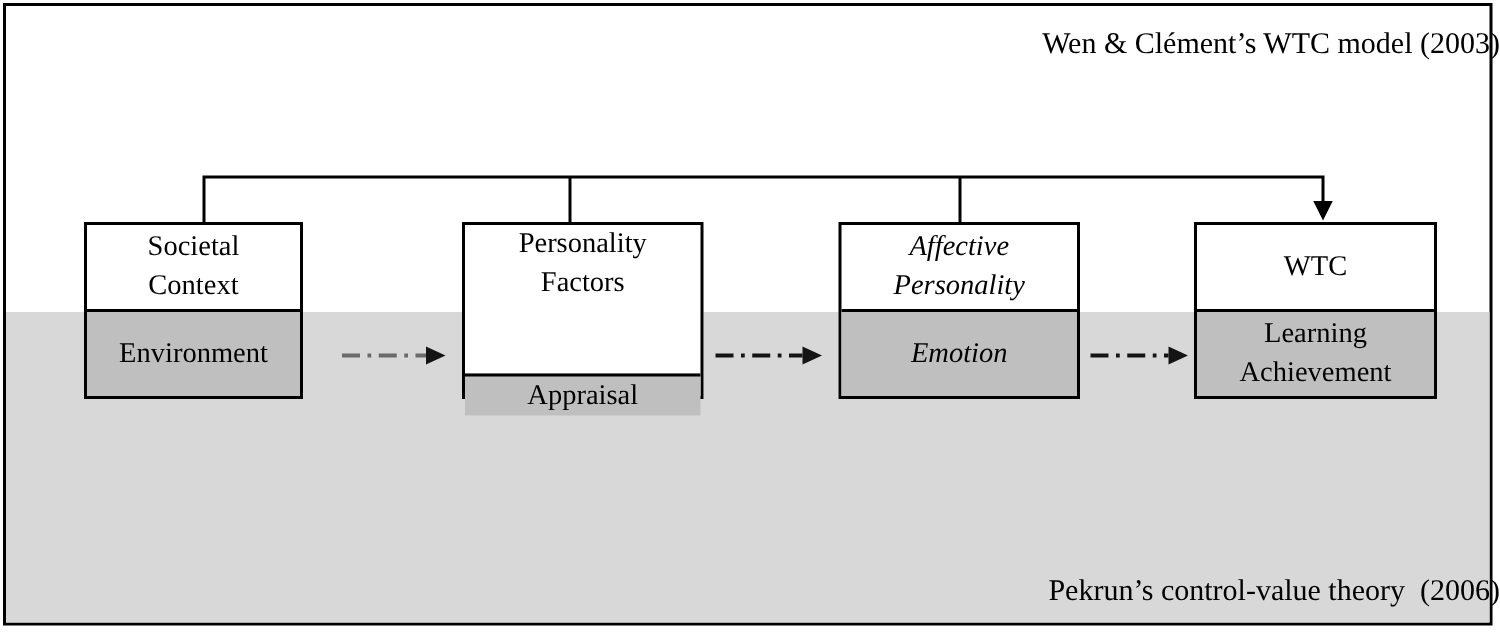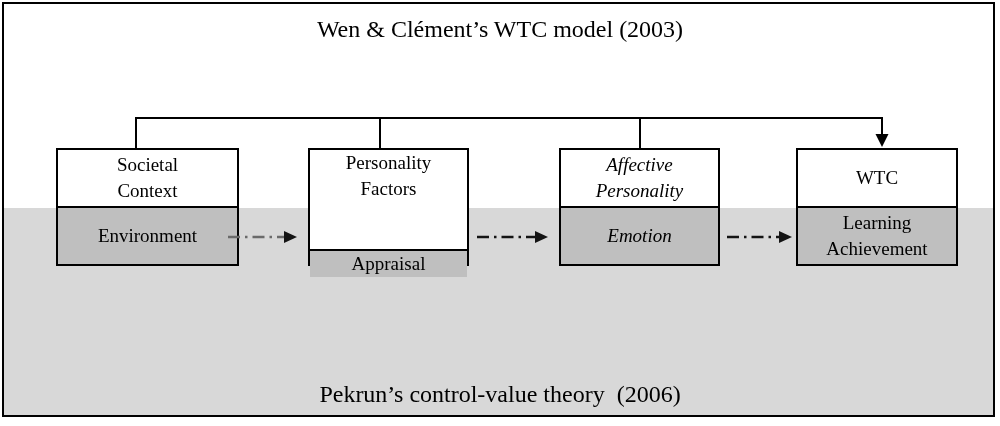--- a/index.html
+++ b/index.html
@@ -22,22 +22,22 @@
   }
   .lower-band {
     position: absolute;
     left: 4px; top: 208px;
     width: 989px; height: 207px;
     background: #d8d8d8;
   }
   .title {
     position: absolute;
     left: 0; right: 0;
-    text-align: center;
-    font-size: 24px;
+    text-align: right;
+    font-size: 20px;
     line-height: 26px;
     white-space: pre;
   }
   .title.top-title    { top: 16px; }
   .title.bottom-title { top: 381px; }
   .model-box {
     position: absolute;
     top: 148px;
     height: 118px;
     box-sizing: border-box;
@@ -72,21 +72,21 @@
 
 <div class="stage">
 
   <div class="frame"></div>
   <div class="lower-band"></div>
 
   <div class="title top-title">Wen &amp; Clément’s WTC model (2003)</div>
 
   <div class="title bottom-title">Pekrun’s control-value theory  (2006)</div>
 
-  <div class="model-box" style="left:56px; width:183px;">
+  <div class="model-box" style="left:56px; width:146px;">
     <div class="half top">
       <span>Societal</span>
       <span>Context</span>
     </div>
     <div class="half bottom">
       <span>Environment</span>
       <span></span>
     </div>
   </div>
 

